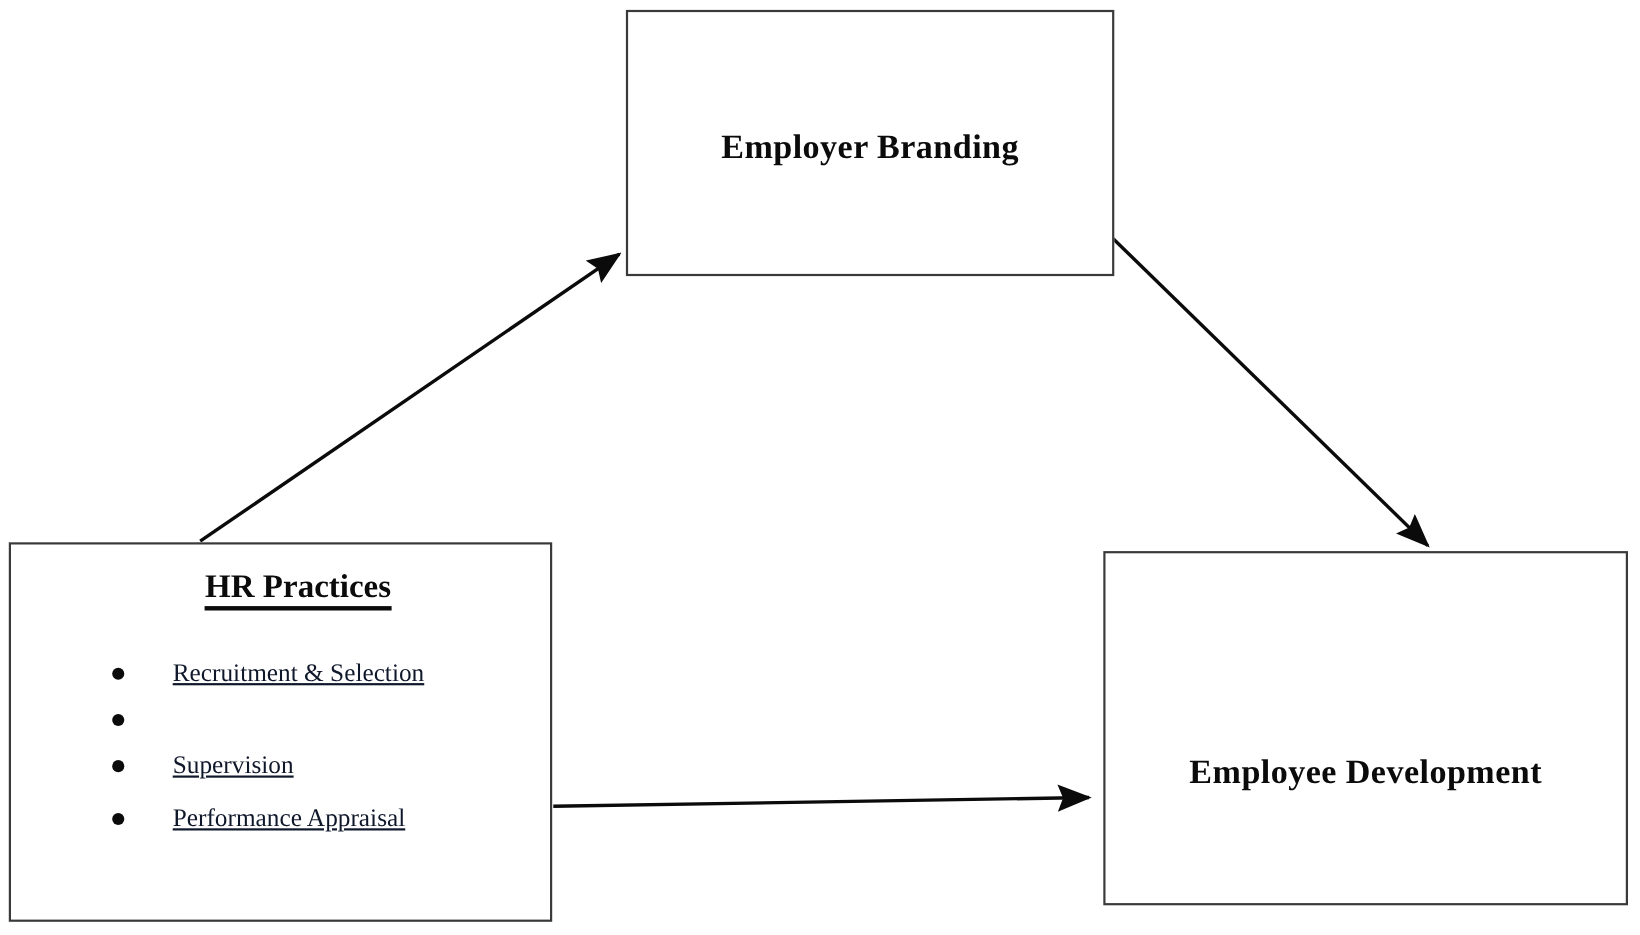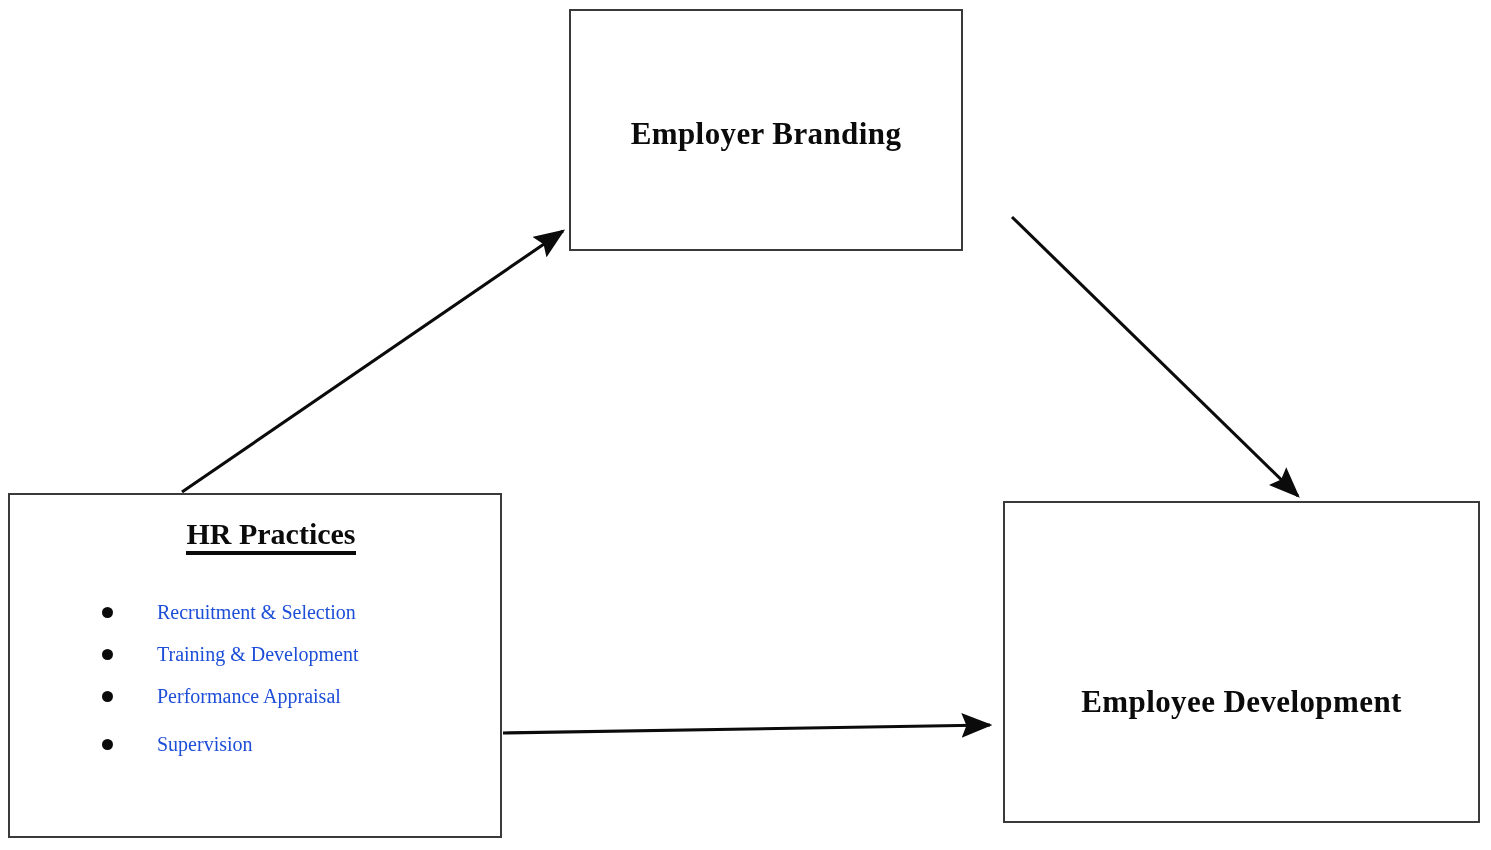--- a/index.html
+++ b/index.html
@@ -18,21 +18,21 @@
   }
   .node-box {
     position: absolute;
     box-sizing: border-box;
     border: 2px solid #3a3a3a;
     background: #ffffff;
   }
   #box-employer-branding {
     left: 569px;
     top: 9px;
-    width: 394px;
+    width: 444px;
     height: 242px;
   }
   #box-hr-practices {
     left: 8px;
     top: 493px;
     width: 494px;
     height: 345px;
   }
   #box-employee-engagement {
     left: 1003px;
@@ -75,24 +75,25 @@
     left: 82px;
     top: 96px;
     margin: 0;
     padding: 0;
     list-style: none;
   }
   .hr-list li {
     position: relative;
     height: 42px;
     line-height: 42px;
-    font-size: 20px;
-    color: #1d4ed8;
+    font-size: 23px;
+    color: #0f172a;
     white-space: nowrap;
     padding-left: 65px;
+    text-decoration: underline;
   }
   .hr-list li:last-child {
     margin-top: 6px;
   }
   .hr-list li .bullet-dot {
     position: absolute;
     left: 10px;
     top: 50%;
     width: 11px;
     height: 11px;
@@ -136,29 +137,28 @@
     <div class="hr-heading">
       <span class="underlined">HR Practices</span>
     </div>
     <ul class="hr-list">
       <li>
         <span class="bullet-dot"></span>
         <span>Recruitment &amp; Selection</span>
       </li>
       <li>
         <span class="bullet-dot"></span>
-        <span>Training &amp; Development</span>
+      </li>
+      <li>
+        <span class="bullet-dot"></span>
+        <span>Supervision</span>
       </li>
       <li>
         <span class="bullet-dot"></span>
         <span>Performance Appraisal</span>
-      </li>
-      <li>
-        <span class="bullet-dot"></span>
-        <span>Supervision</span>
       </li>
     </ul>
   </div>
 
   <div class="node-box" id="box-employee-engagement">
     <div class="node-title-centered">Employee Development</div>
   </div>
 
 </div>
 

